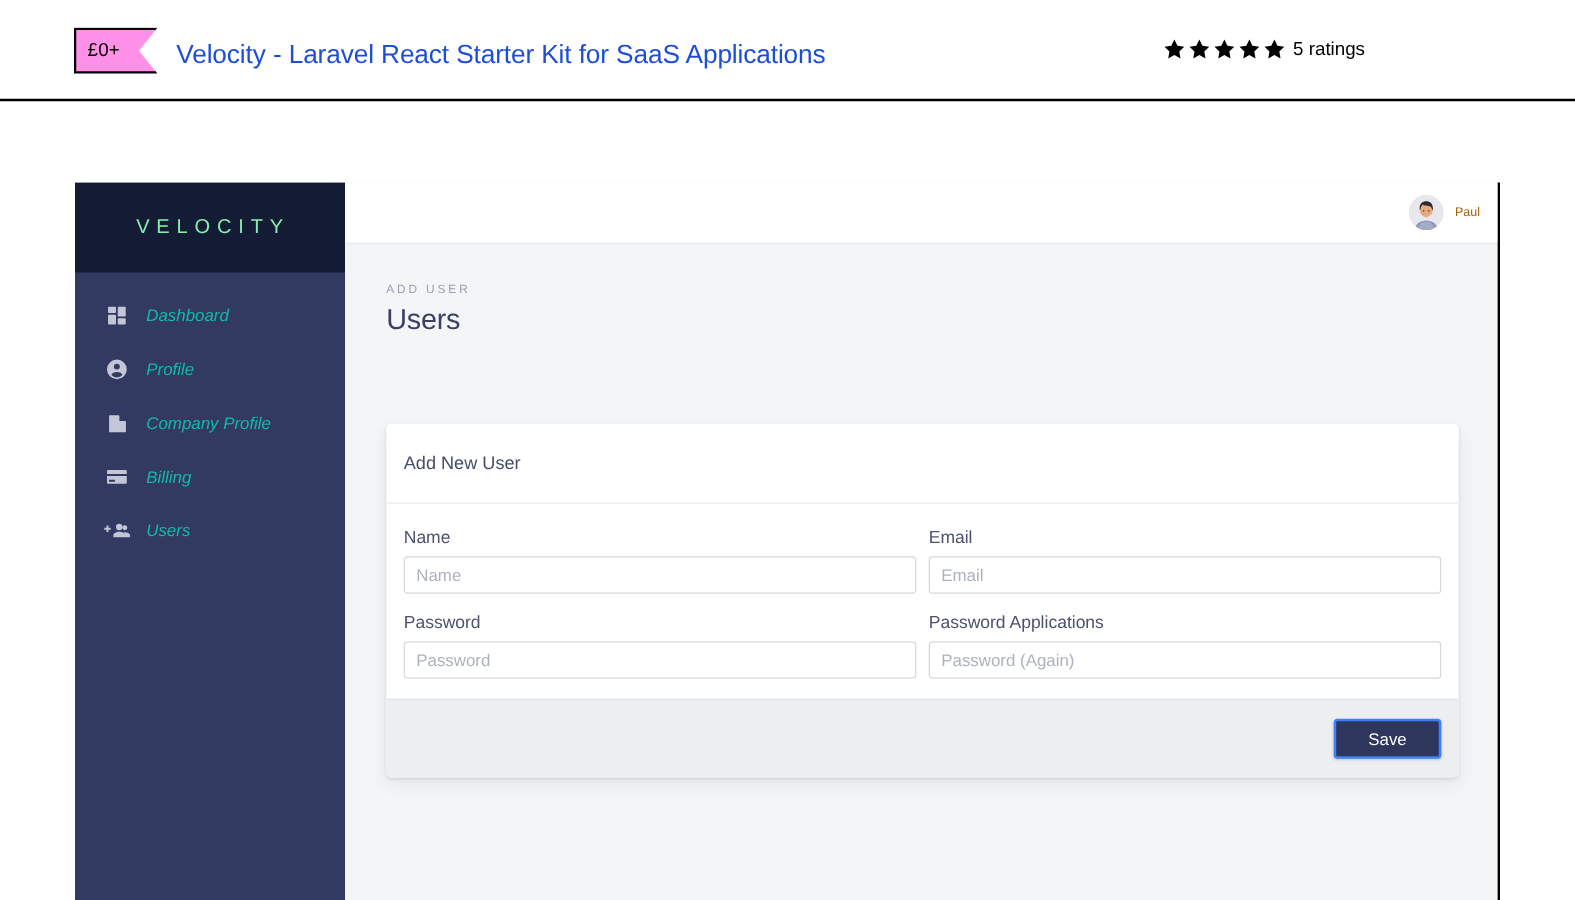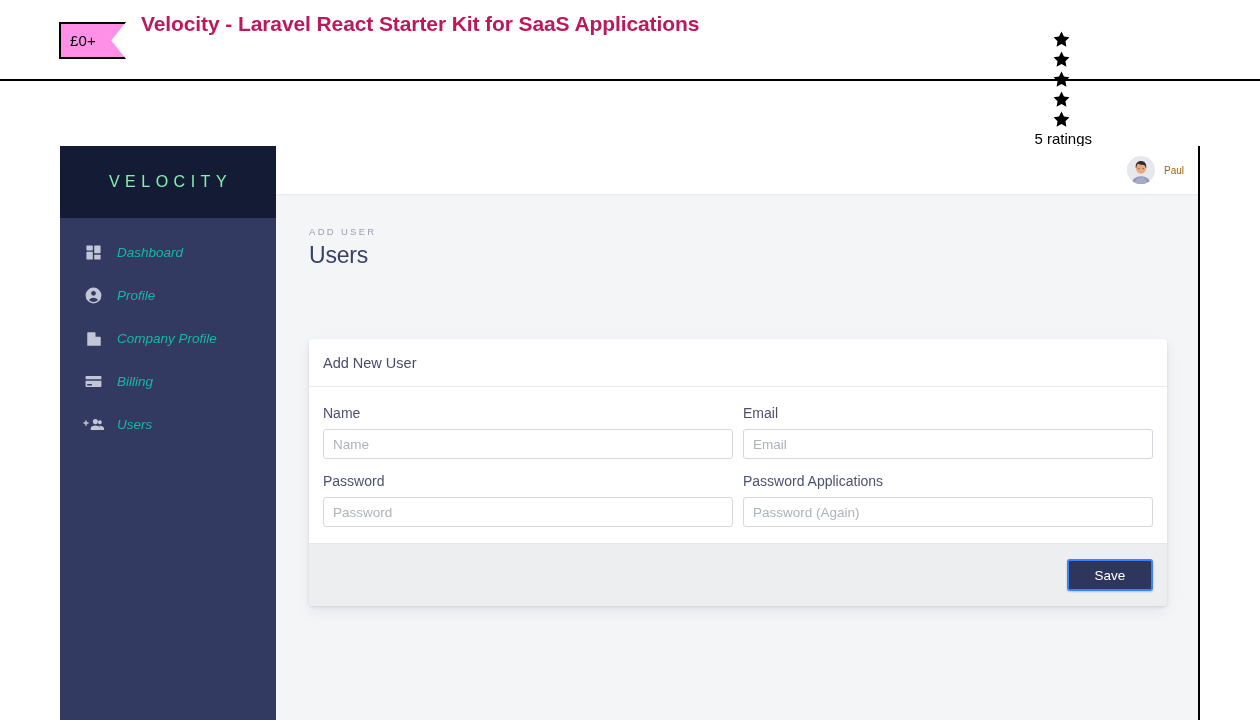--- a/index.html
+++ b/index.html
@@ -41,36 +41,35 @@
   .price-tag-label {
     font-size: 15px;
     font-weight: 400;
     color: #000000;
     letter-spacing: .2px;
   }
 
   .product-title {
     position: absolute;
     left: 141px;
-    top: 12px;
+    top: 32px;
     font-size: 21px;
-    font-weight: 700;
-    color: #be185d;
+    font-weight: 400;
+    color: #1d4ed8;
     letter-spacing: -.1px;
     white-space: nowrap;
   }
 
   .rating-block {
     position: absolute;
     right: 168px;
     top: 30px;
     display: flex;
     align-items: center;
     gap: 1px;
-    flex-direction: column;
   }
   .star {
     width: 19px; height: 19px;
     display: inline-block;
     fill: #000000;
   }
   .rating-count {
     font-size: 15px;
     color: #000000;
     margin-left: 4px;
@@ -213,21 +212,21 @@
     position: absolute;
     left: 33px;
     top: 145px;
     width: 858px;
     background: #ffffff;
     border-radius: 4px;
     box-shadow: 0 1px 3px rgba(40,45,70,.13), 0 6px 14px rgba(40,45,70,.07);
     overflow: hidden;
   }
   .card-header {
-    height: 48px;
+    height: 64px;
     display: flex;
     align-items: center;
     padding-left: 14px;
     border-bottom: 1px solid #e8eaec;
     font-size: 14.5px;
     color: #474d69;
   }
   .card-body {
     padding: 18px 14px 16px 14px;
   }

